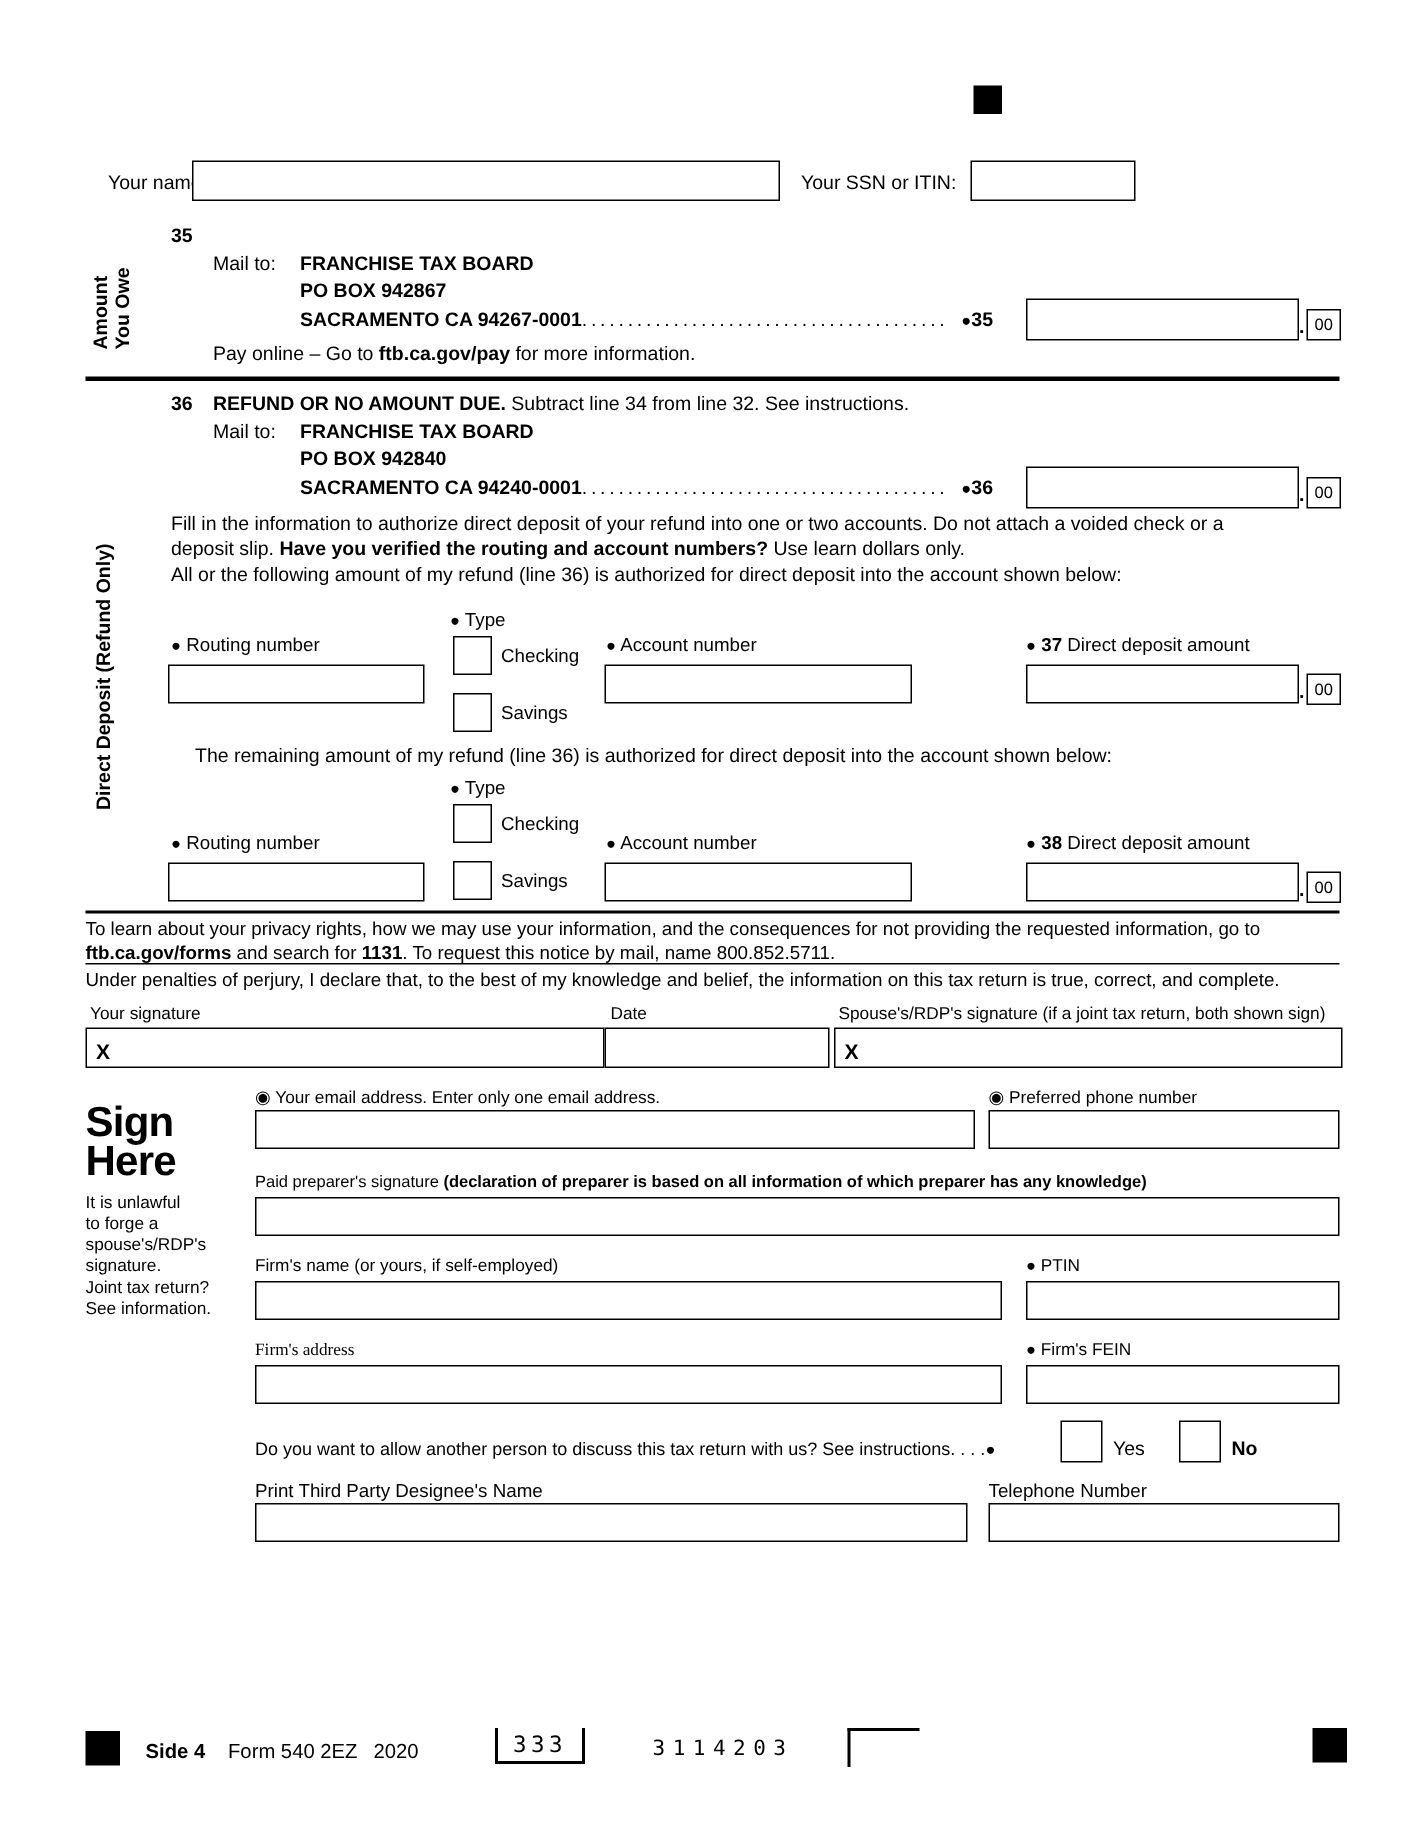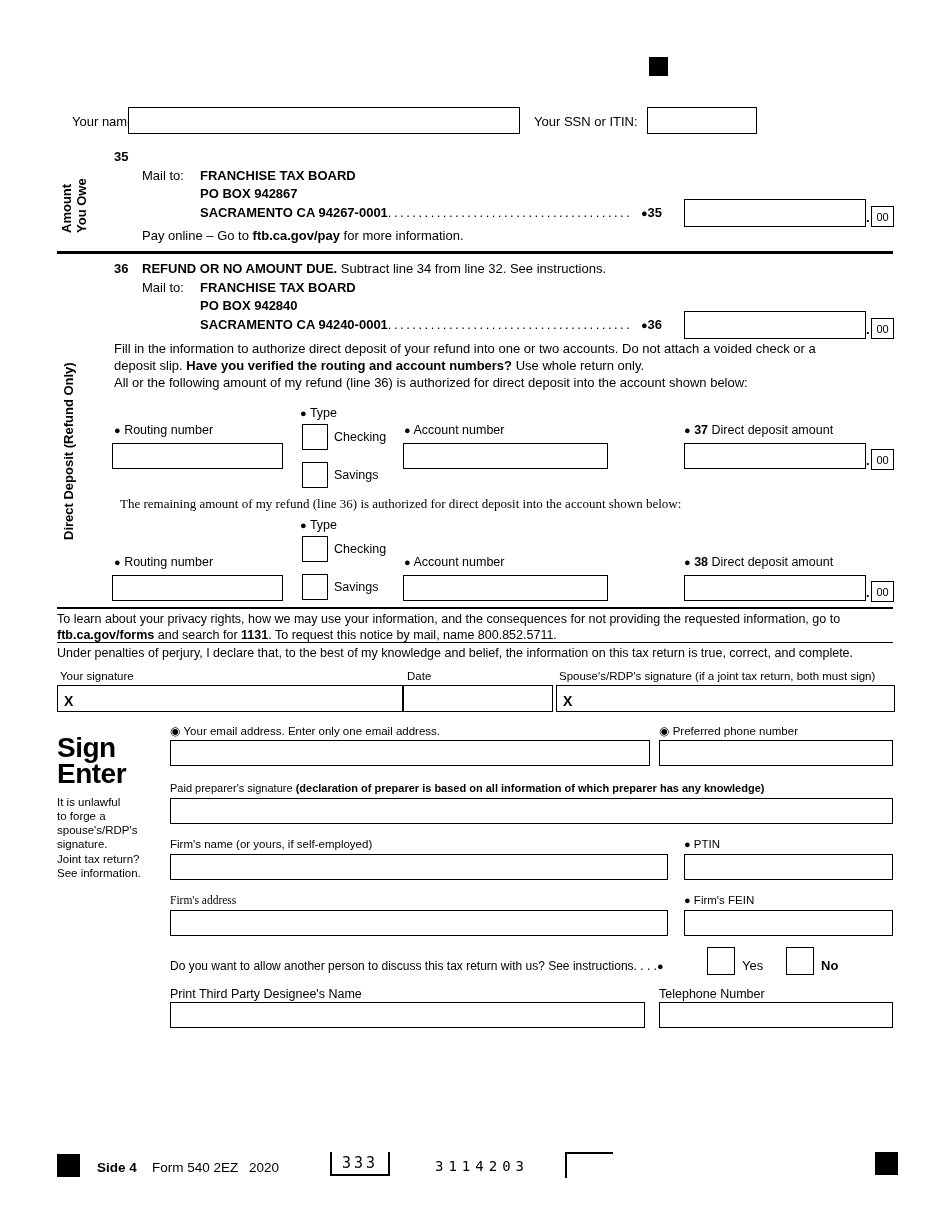--- a/index.html
+++ b/index.html
@@ -79,40 +79,40 @@
     <span class="dots">........................................</span>
     <span><span class="bullet">●</span><span class="b">36</span></span>
   </div>
   <div class="fieldbox" style="left:684px;top:311px;width:182px;height:28px;"></div>
   <div class="dotp" style="left:866px;top:322px;">.</div>
   <div class="centsbox" style="left:871px;top:318px;">
       <span>00</span>
     </div>
 
   <div class="lbl13" style="left:114px;top:341px;">Fill in the information to authorize direct deposit of your refund into one or two accounts. Do not attach a voided check or a</div>
-  <div class="lbl13" style="left:114px;top:358px;"><span>deposit slip. </span><span class="b">Have you verified the routing and account numbers?</span><span> Use whole return only.</span></div>
+  <div class="lbl13" style="left:114px;top:358px;"><span>deposit slip. </span><span class="b">Have you verified the routing and account numbers?</span><span> Use learn dollars only.</span></div>
   <div class="lbl13" style="left:114px;top:375px;">All or the following amount of my refund (line 36) is authorized for direct deposit into the account shown below:</div>
 
   <div class="lbl12" style="left:300px;top:406px;"><span class="bullet">●</span> <span>Type</span></div>
   <div class="lbl12" style="left:114px;top:423px;"><span class="bullet">●</span> <span>Routing number</span></div>
   <div class="lbl12" style="left:404px;top:423px;"><span class="bullet">●</span> <span>Account number</span></div>
   <div class="lbl12" style="left:684px;top:423px;"><span class="bullet">●</span> <span class="b">37</span><span> Direct deposit amount</span></div>
   <div class="checkbox" style="left:302px;top:424px;"></div>
   <div class="lbl12" style="left:334px;top:430px;">Checking</div>
   <div class="fieldbox" style="left:112px;top:443px;width:171px;height:26px;"></div>
   <div class="fieldbox" style="left:403px;top:443px;width:205px;height:26px;"></div>
   <div class="fieldbox" style="left:684px;top:443px;width:182px;height:26px;"></div>
   <div class="dotp" style="left:866px;top:453px;">.</div>
   <div class="centsbox" style="left:871px;top:449px;">
       <span>00</span>
     </div>
   <div class="checkbox" style="left:302px;top:462px;"></div>
   <div class="lbl12" style="left:334px;top:468px;">Savings</div>
 
-  <div class="lbl13" style="left:120px;top:496px;font-family:Liberation Serif, serif;">The remaining amount of my refund (line 36) is authorized for direct deposit into the account shown below:</div>
+  <div class="lbl13" style="left:130px;top:496px;">The remaining amount of my refund (line 36) is authorized for direct deposit into the account shown below:</div>
 
   <div class="lbl12" style="left:300px;top:518px;"><span class="bullet">●</span> <span>Type</span></div>
   <div class="checkbox" style="left:302px;top:536px;"></div>
   <div class="lbl12" style="left:334px;top:542px;">Checking</div>
   <div class="lbl12" style="left:114px;top:555px;"><span class="bullet">●</span> <span>Routing number</span></div>
   <div class="lbl12" style="left:404px;top:555px;"><span class="bullet">●</span> <span>Account number</span></div>
   <div class="lbl12" style="left:684px;top:555px;"><span class="bullet">●</span> <span class="b">38</span><span> Direct deposit amount</span></div>
   <div class="fieldbox" style="left:112px;top:575px;width:171px;height:26px;"></div>
   <div class="checkbox" style="left:302px;top:574px;"></div>
   <div class="lbl12" style="left:334px;top:580px;">Savings</div>
@@ -125,32 +125,32 @@
 
   <div class="hr" style="left:57px;top:607px;width:836px;height:1.5px;"></div>
 
   <div class="privacy" style="left:57px;top:612px;">To learn about your privacy rights, how we may use your information, and the consequences for not providing the requested information, go to</div>
   <div class="privacy" style="left:57px;top:628px;"><span class="b">ftb.ca.gov/forms</span><span> and search for </span><span class="b">1131</span><span>. To request this notice by mail, name 800.852.5711.</span></div>
   <div class="hr" style="left:57px;top:642px;width:836px;height:1px;"></div>
   <div class="privacy" style="left:57px;top:646px;">Under penalties of perjury, I declare that, to the best of my knowledge and belief, the information on this tax return is true, correct, and complete.</div>
 
   <div class="lbl11" style="left:60px;top:670px;">Your signature</div>
   <div class="lbl11" style="left:407px;top:670px;">Date</div>
-  <div class="lbl11" style="left:559px;top:670px;">Spouse's/RDP's signature (if a joint tax return, both must sign)</div>
+  <div class="lbl11" style="left:559px;top:670px;">Spouse's/RDP's signature (if a joint tax return, both shown sign)</div>
   <div class="sigbox" style="left:57px;top:685px;width:346px;height:27px;">
       <span class="xmark">X</span>
     </div>
   <div class="sigbox" style="left:403px;top:685px;width:150px;height:27px;"></div>
   <div class="sigbox" style="left:556px;top:685px;width:339px;height:27px;">
       <span class="xmark">X</span>
     </div>
 
   <div class="signhere" style="left:57px;top:735px;">
     <div>Sign</div>
-    <div>Enter</div>
+    <div>Here</div>
   </div>
   <div class="lbl11 preline" style="left:57px;top:795px;line-height:14px;">It is unlawful
 to forge a
 spouse's/RDP's
 signature.</div>
   <div class="lbl11 preline" style="left:57px;top:852px;line-height:14px;">Joint tax return?
 See information.</div>
 
   <div class="lbl11" style="left:170px;top:725px;"><span class="fisheye">◉</span> <span>Your email address. Enter only one email address.</span></div>
   <div class="lbl11" style="left:659px;top:725px;"><span class="fisheye">◉</span> <span>Preferred phone number</span></div>

